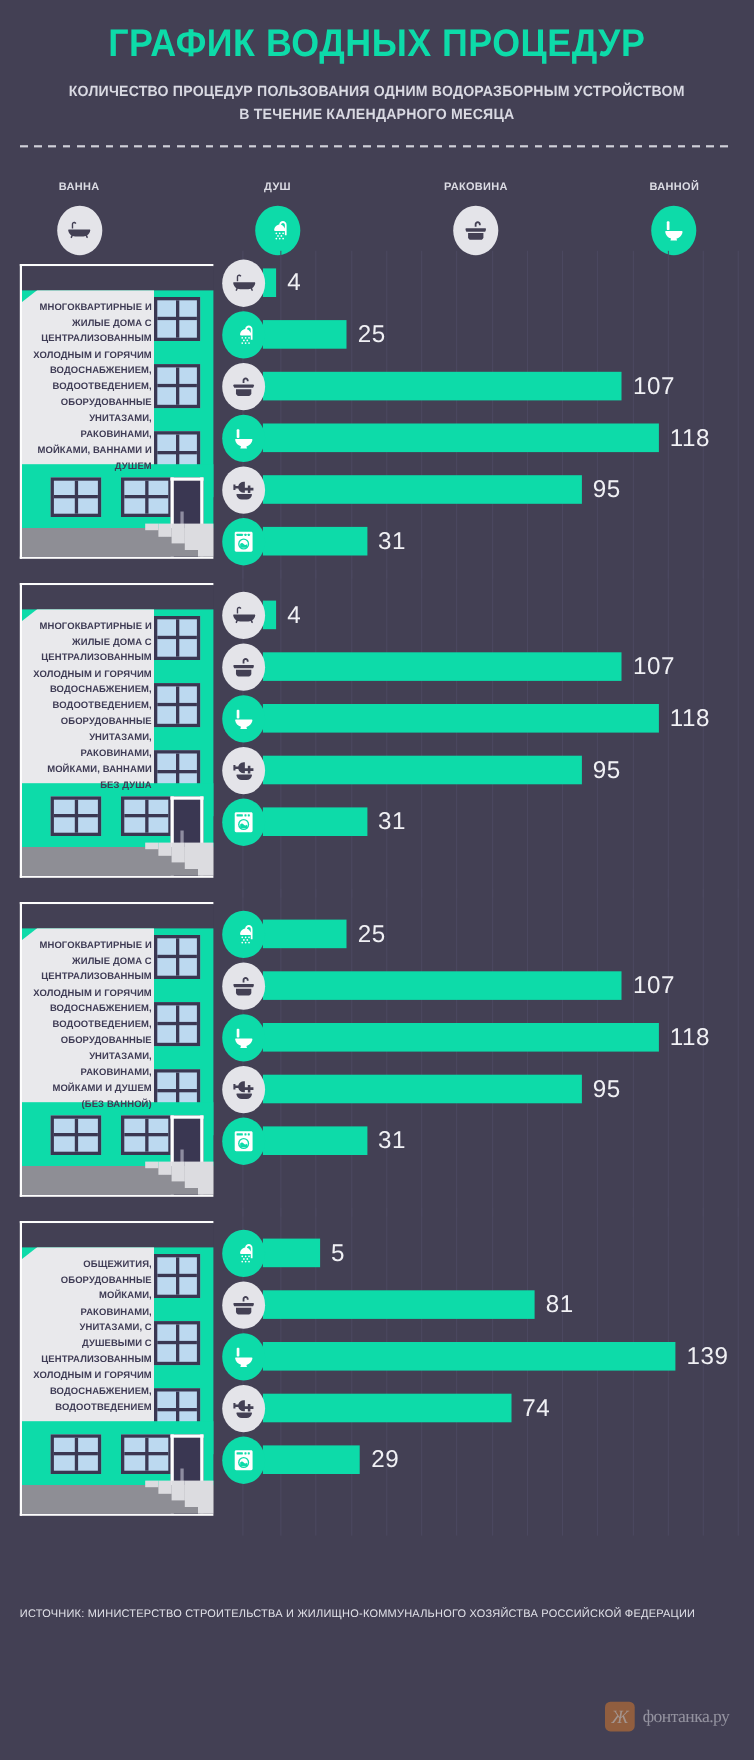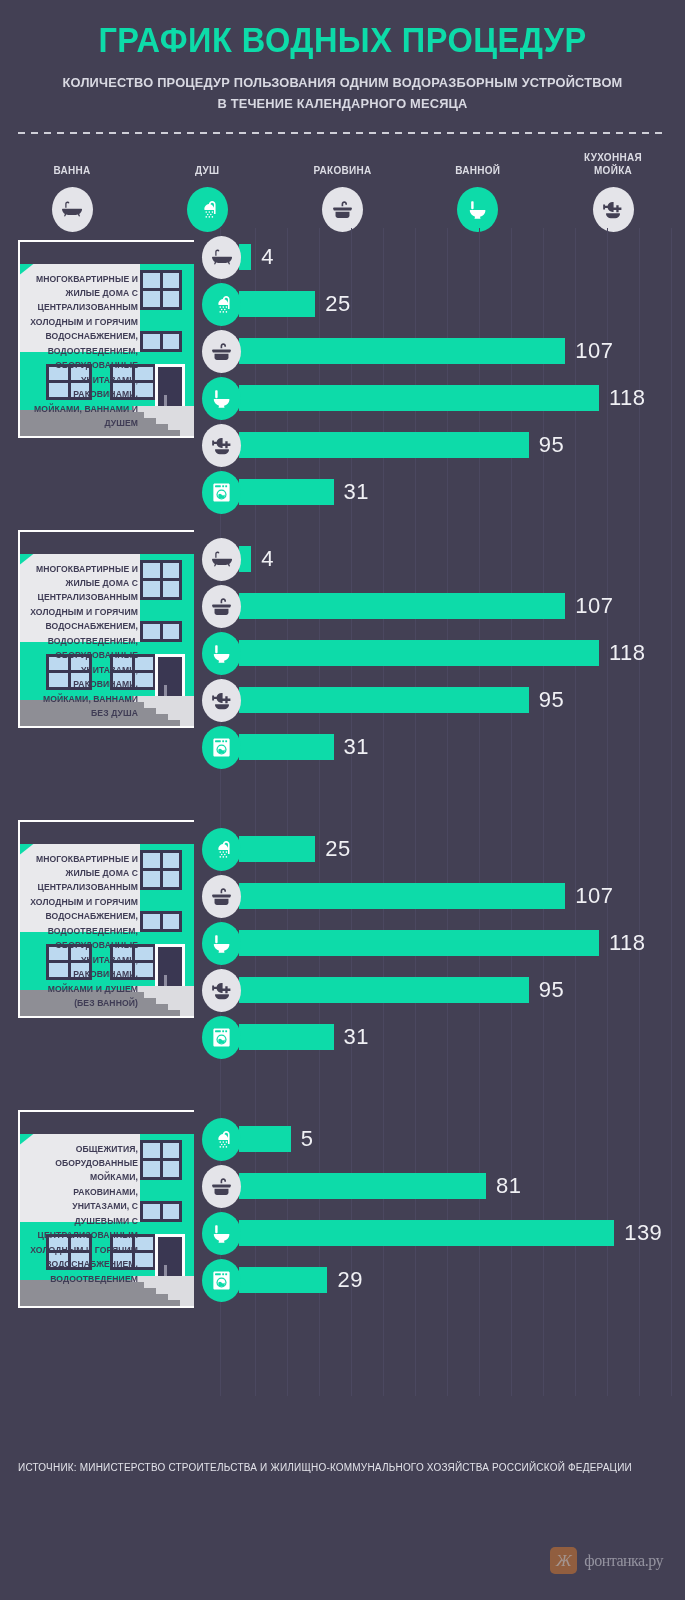--- a/index.html
+++ b/index.html
@@ -47,21 +47,21 @@
   .badge-light svg{ fill:#434054; }
   .badge-teal  svg{ fill:#ffffff; }
 
   
   .block{
     position:relative; display:flex; height:290px;
   }
 
   
   .house{
-    position:relative; width:176px; height:198px;
+    position:relative; width:176px; height:268px;
     margin-left:18px; margin-top:8px;
     border:2px solid #fdfdfd; border-right:none;
     background:#434054;
   }
   .house-top{
     position:absolute; left:0; top:0; right:0; height:22px; background:#434054;
   }
   .wall{
     position:absolute; left:0; top:22px; right:0; bottom:54px;
     background:#0DDBA9;
@@ -210,29 +210,20 @@
     </div>
     <div class="legend-item">
       <div class="legend-label">ВАННОЙ</div>
       <div class="legend-badge badge-teal">
         <svg viewBox="0 0 32 32" width="23" height="23">
           <rect x="7.2" y="4.5" width="3.4" height="11" rx="1.1"></rect>
           <path d="M5 16.8h21.2c.6 0 1 .5.9 1.1-.5 4.2-3.6 7.5-7.6 8.3l.7 2.6h-8.4l.8-2.7c-3.9-.9-6.8-4.1-7.4-8.2-.1-.6.3-1.1.8-1.1z"></path>
         </svg>
       </div>
     </div>
-    <div class="legend-item">
-      <div class="legend-label">КУХОННАЯ МОЙКА</div>
-      <div class="legend-badge badge-light">
-        <svg viewBox="0 0 32 32" width="24" height="24">
-          <path d="M15.5 6.5c-3.3 0-6 2.2-6.7 5.2H5.4V9.9H2.9v6.6h2.5v-1.8h3.4c.7 3 3.4 5.2 6.7 5.2h1.3v-2.6h3.6v2.9h3.1v-2.9h3.7v-3.4h-3.7V11h-3.1v2.9h-3.6v-7.4h-1.3z"></path>
-          <path d="M7.5 21.5h17c.6 0 1 .5.9 1.1-.5 3.2-3.2 5.6-6.5 5.6h-5.8c-3.3 0-6-2.4-6.5-5.6-.1-.6.3-1.1.9-1.1z"></path>
-        </svg>
-      </div>
-    </div>
   </div>
 
 <div id="blocks">
     <div class="block">
       <div class="house">
         <div class="house-top"></div>
         <div class="wall">
           <div class="wall-face"></div>
           <div class="win-col">
             <div class="win"></div>
@@ -547,20 +538,30 @@
           <div class="row-badge badge-teal">
             <svg viewBox="0 0 32 32" width="23" height="23">
               <rect x="7.2" y="4.5" width="3.4" height="11" rx="1.1"></rect>
               <path d="M5 16.8h21.2c.6 0 1 .5.9 1.1-.5 4.2-3.6 7.5-7.6 8.3l.7 2.6h-8.4l.8-2.7c-3.9-.9-6.8-4.1-7.4-8.2-.1-.6.3-1.1.8-1.1z"></path>
             </svg>
           </div>
           <div class="bar" style="width:375.15px"></div>
           <div class="bar-val">139</div>
         </div>
         <div class="row">
+          <div class="row-badge badge-light">
+            <svg viewBox="0 0 32 32" width="24" height="24">
+              <path d="M15.5 6.5c-3.3 0-6 2.2-6.7 5.2H5.4V9.9H2.9v6.6h2.5v-1.8h3.4c.7 3 3.4 5.2 6.7 5.2h1.3v-2.6h3.6v2.9h3.1v-2.9h3.7v-3.4h-3.7V11h-3.1v2.9h-3.6v-7.4h-1.3z"></path>
+              <path d="M7.5 21.5h17c.6 0 1 .5.9 1.1-.5 3.2-3.2 5.6-6.5 5.6h-5.8c-3.3 0-6-2.4-6.5-5.6-.1-.6.3-1.1.9-1.1z"></path>
+            </svg>
+          </div>
+          <div class="bar" style="width:225.7px"></div>
+          <div class="bar-val">74</div>
+        </div>
+        <div class="row">
           <div class="row-badge badge-teal">
             <svg viewBox="0 0 32 32" width="23" height="23">
               <path d="M6.5 3.5h19c1 0 1.8.8 1.8 1.8v21.4c0 1-.8 1.8-1.8 1.8h-19c-1 0-1.8-.8-1.8-1.8V5.3c0-1 .8-1.8 1.8-1.8z"></path>
               <rect x="7" y="6" width="8" height="2.6" rx=".6" fill="#0DDBA9"></rect>
               <rect x="17" y="6" width="2.6" height="2.6" rx=".6" fill="#0DDBA9"></rect>
               <rect x="21.2" y="6" width="2.6" height="2.6" rx=".6" fill="#0DDBA9"></rect>
               <circle cx="16" cy="18.8" r="7" fill="#0DDBA9"></circle>
               <circle cx="16" cy="18.8" r="5.3" fill="#ffffff"></circle>
               <path d="M11.6 18.8c1.5-1.6 3-1.6 4.4 0s3 1.6 4.4 0v4c0 .4-.3.7-.7.7h-7.4c-.4 0-.7-.3-.7-.7v-4z" fill="#0DDBA9"></path>
             </svg>

